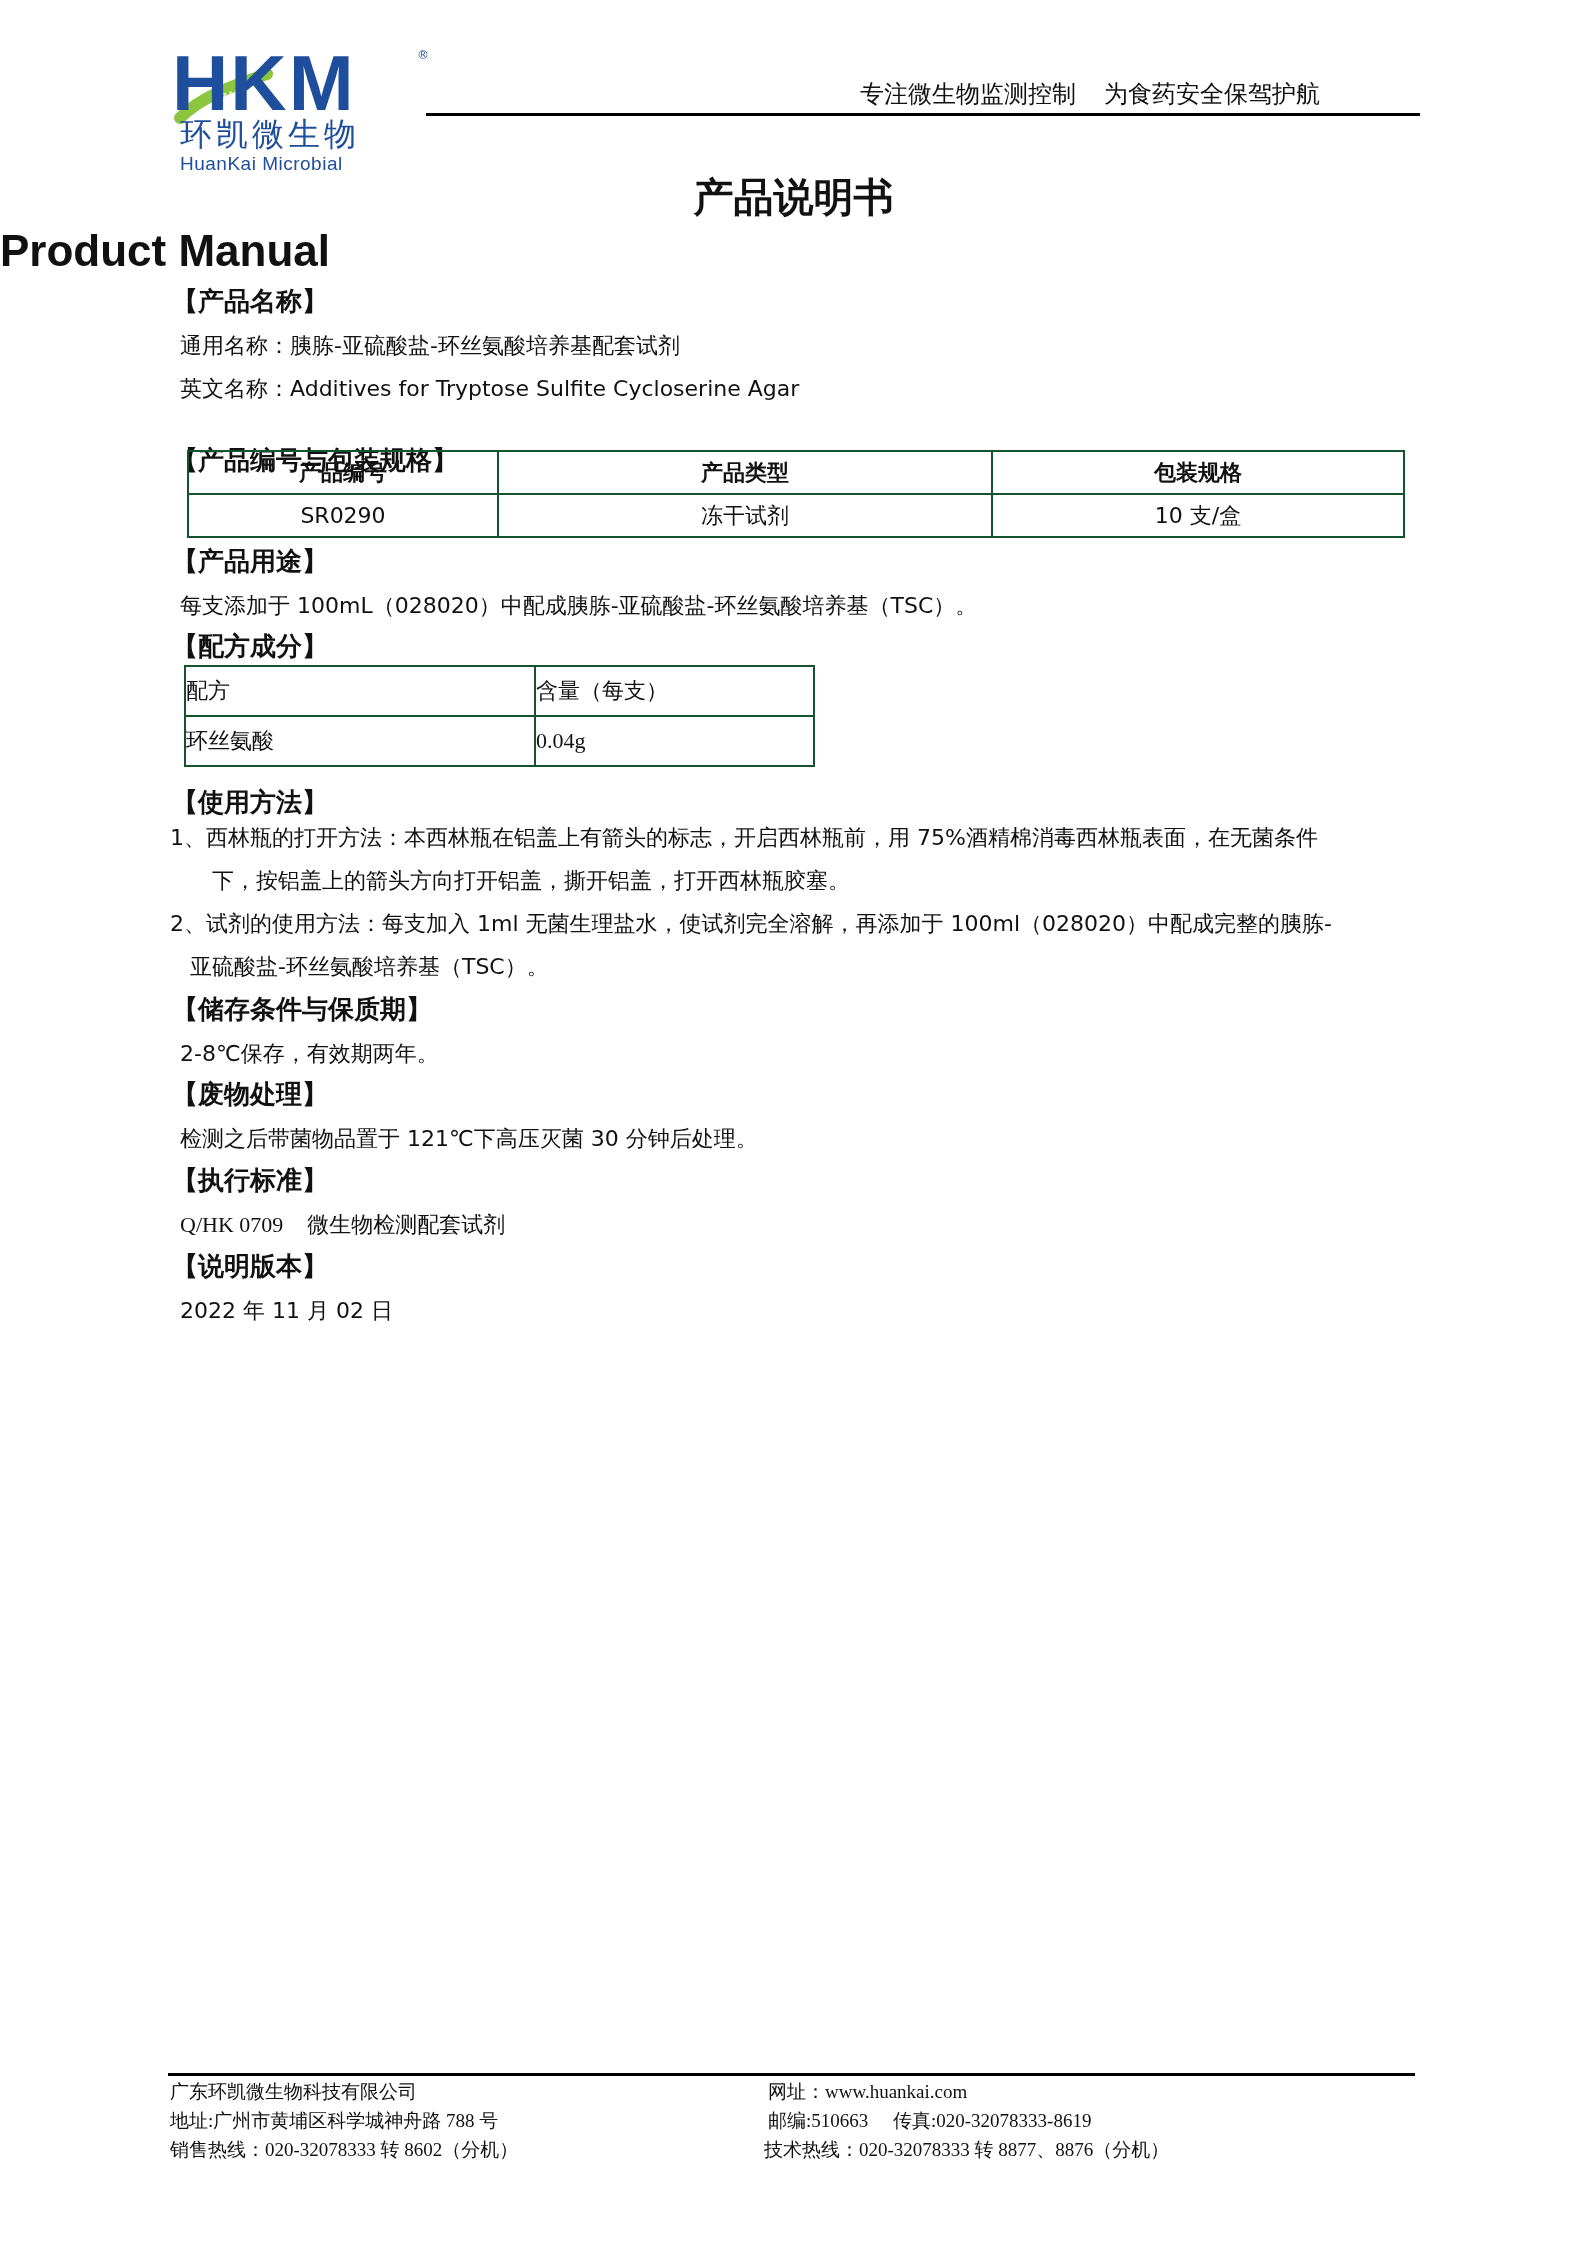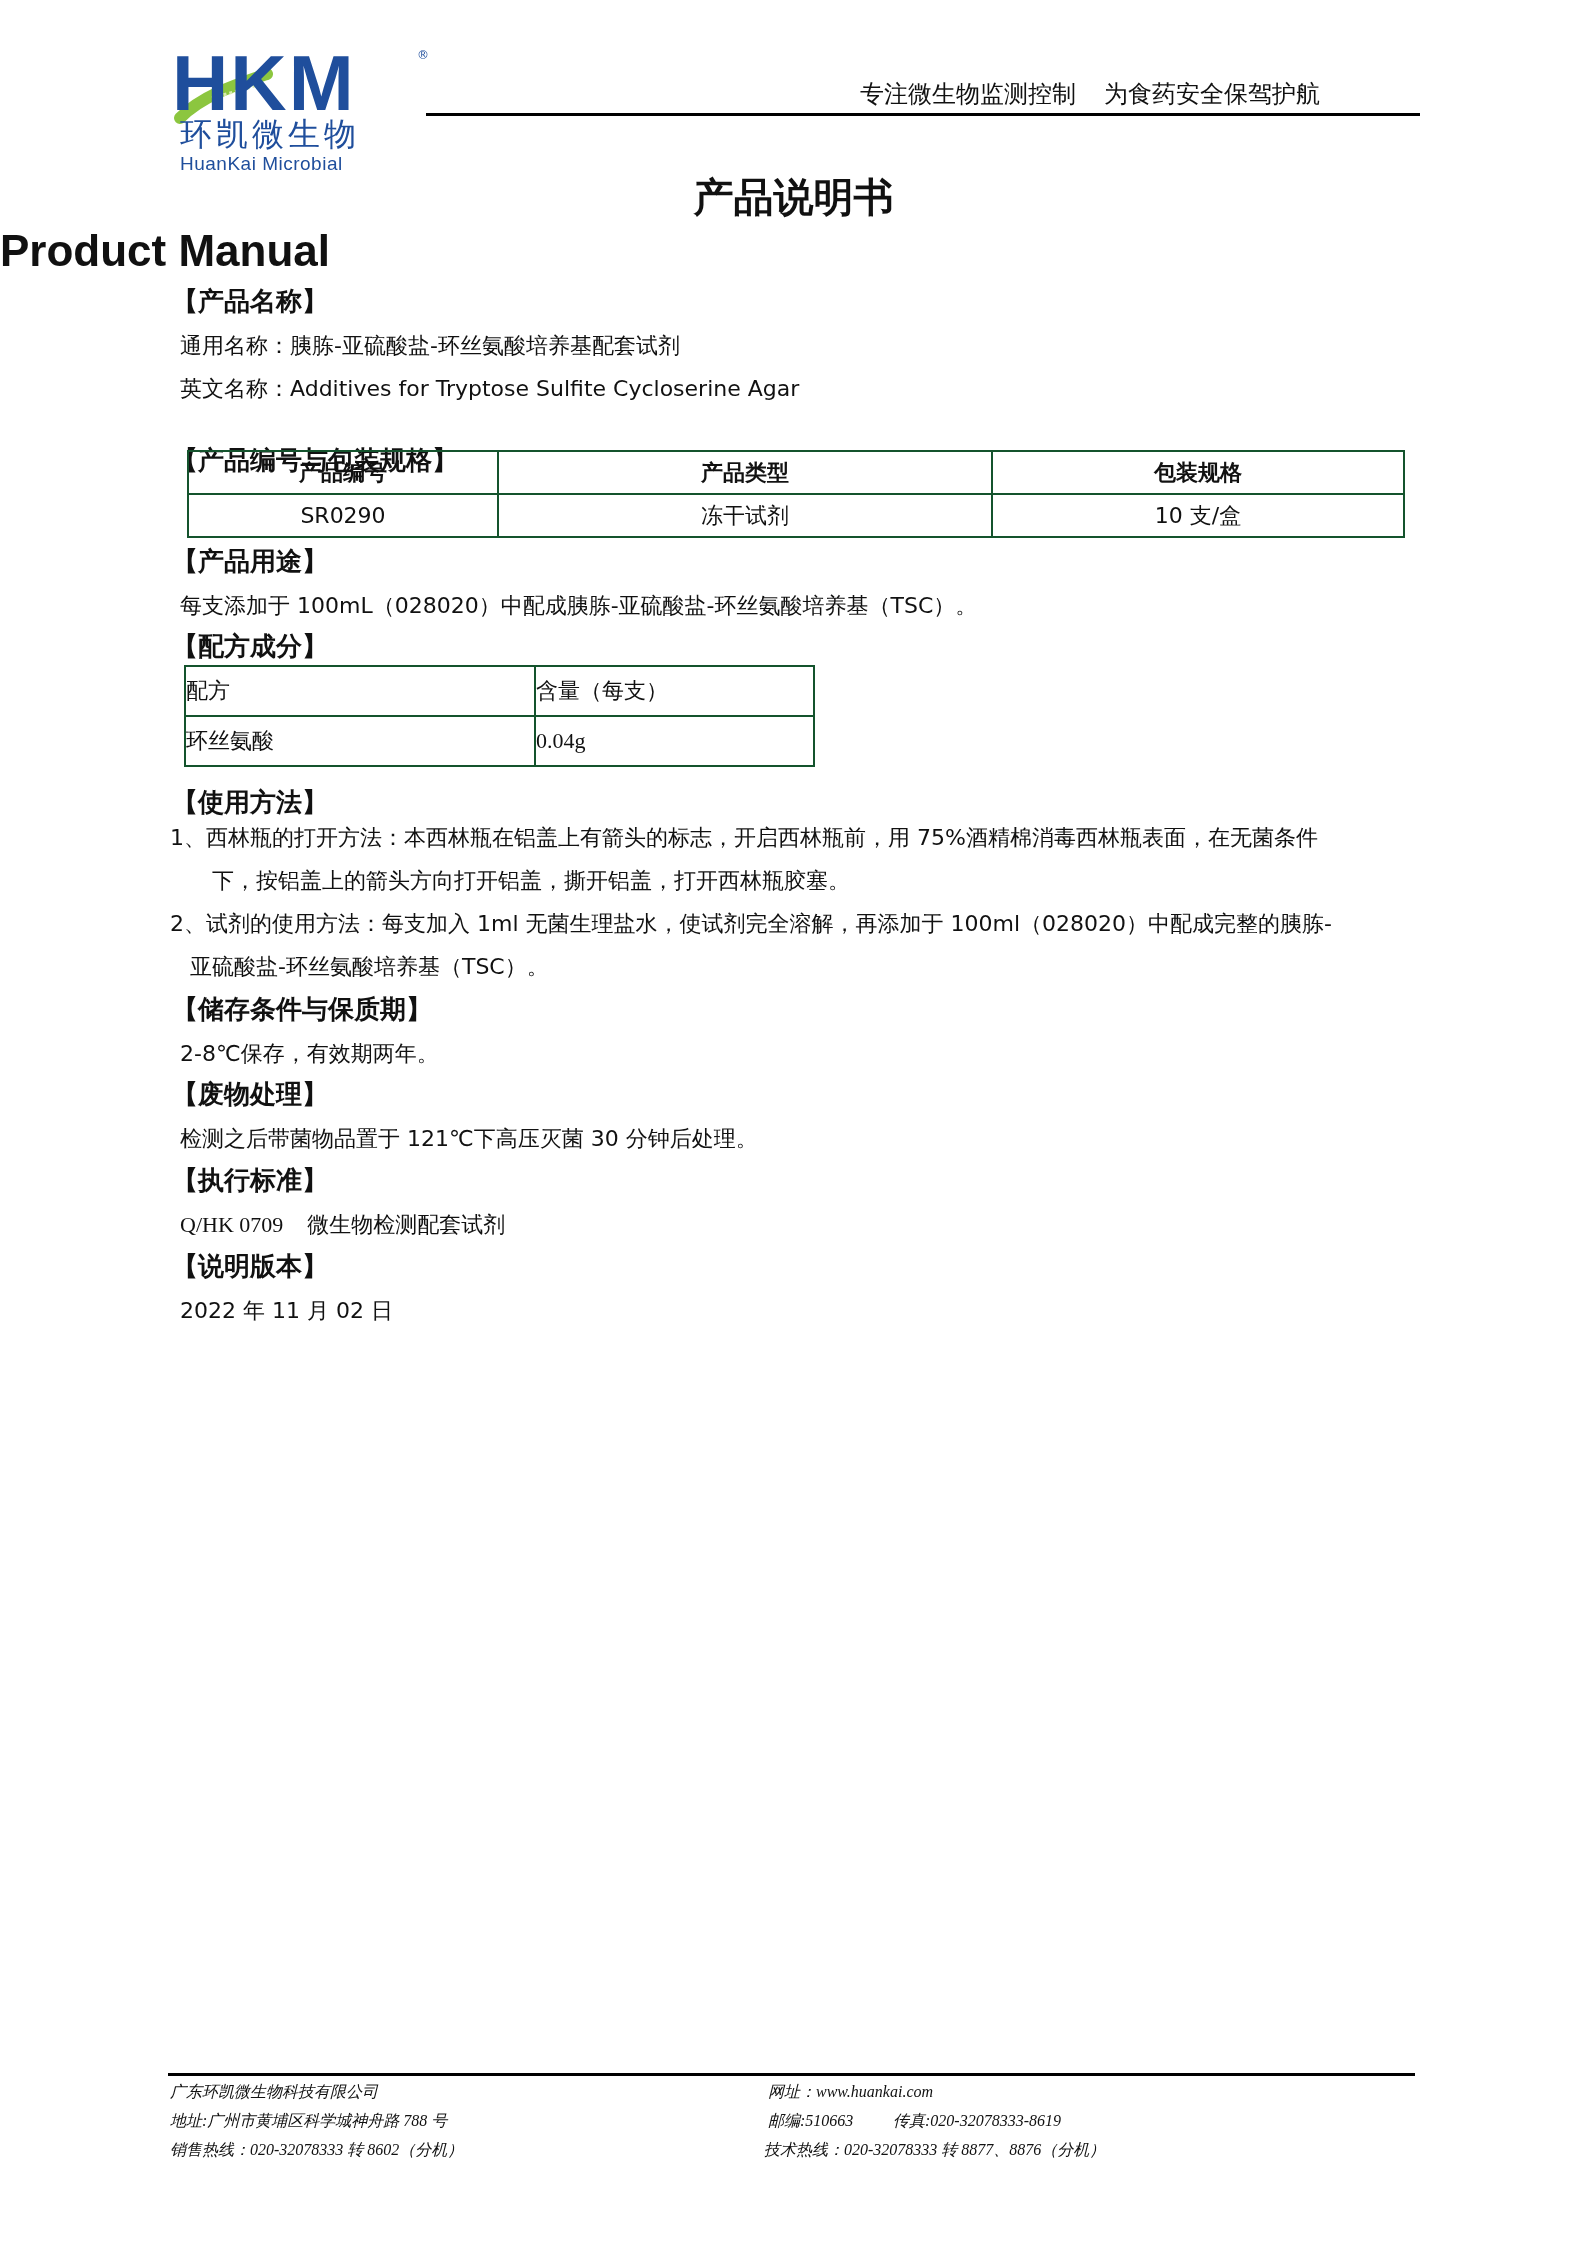--- a/index.html
+++ b/index.html
@@ -34,21 +34,21 @@
 
   table.grid { position: absolute; border-collapse: collapse; }
   table.grid td { border: 2px solid #14532d; font-size: 22px; padding: 0; }
   .tbl1 { left: 187px; top: 450px; width: 1218px; }
   .tbl1 td { text-align: center; height: 41px; }
   .tbl1 .th { font-weight: bold; }
   .tbl2 { left: 184px; top: 665px; width: 631px; }
   .tbl2 td { height: 48px; padding-left: 12px; text-align: left; }
 
   .footer-line { left: 168px; top: 2073px; width: 1247px; height: 3px; background: #000; }
-  .f { font-family: "Liberation Serif", "DejaVu Serif", serif; font-size: 16px; line-height: 26px; white-space: nowrap; font-style: italic; }
+  .f { font-family: "Liberation Serif", "DejaVu Serif", serif; font-size: 19px; line-height: 26px; white-space: nowrap; }
 </style>
 </head>
 <body>
 
 <div class="abs logo">
   <svg class="logo-helix" width="120" height="70" viewBox="0 0 120 70">
     <path d="M8 62 C 30 40, 60 30, 95 18" stroke="#8cc63f" stroke-width="12" fill="none" stroke-linecap="round"></path>
     <path d="M40 42 L 90 28" stroke="#d8ecb0" stroke-width="3" stroke-dasharray="3 3" fill="none"></path>
   </svg>
   <div class="logo-hkm">HKM</div>

